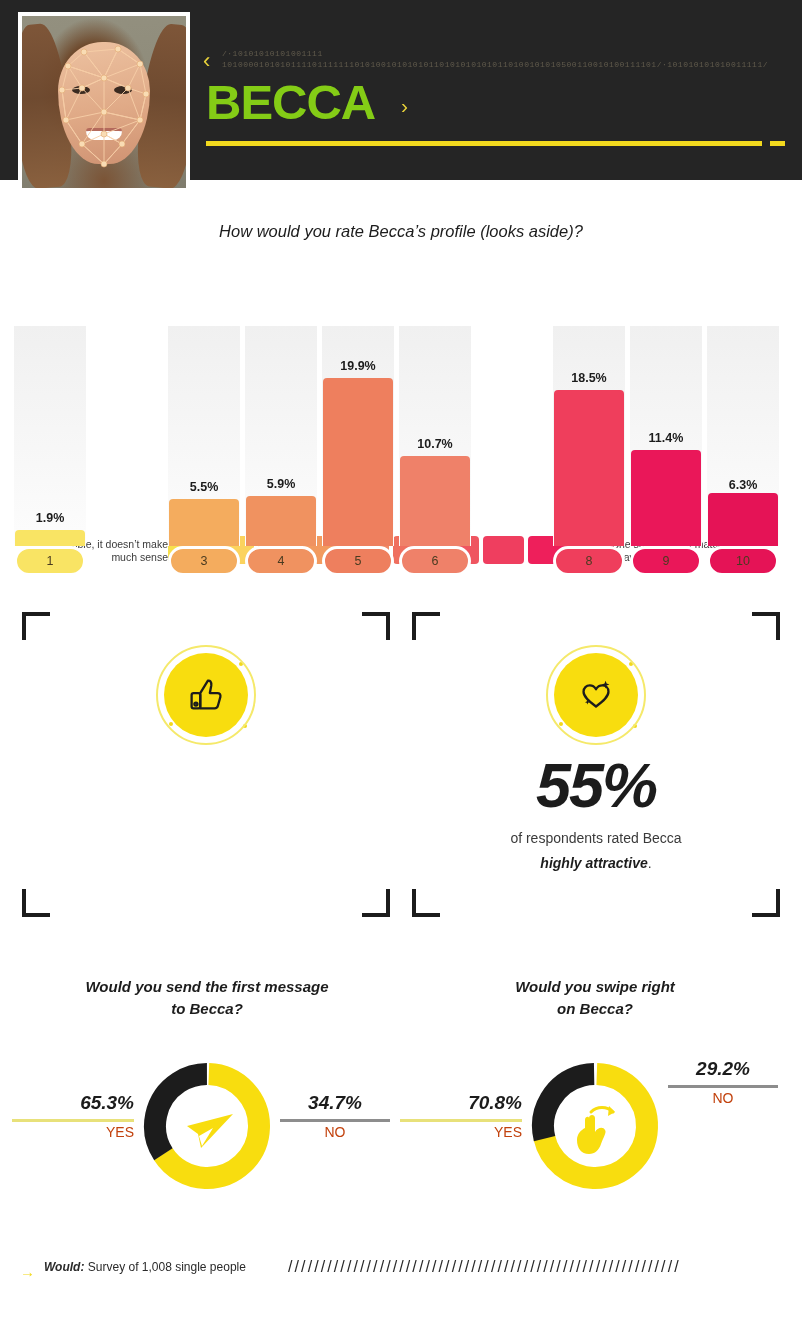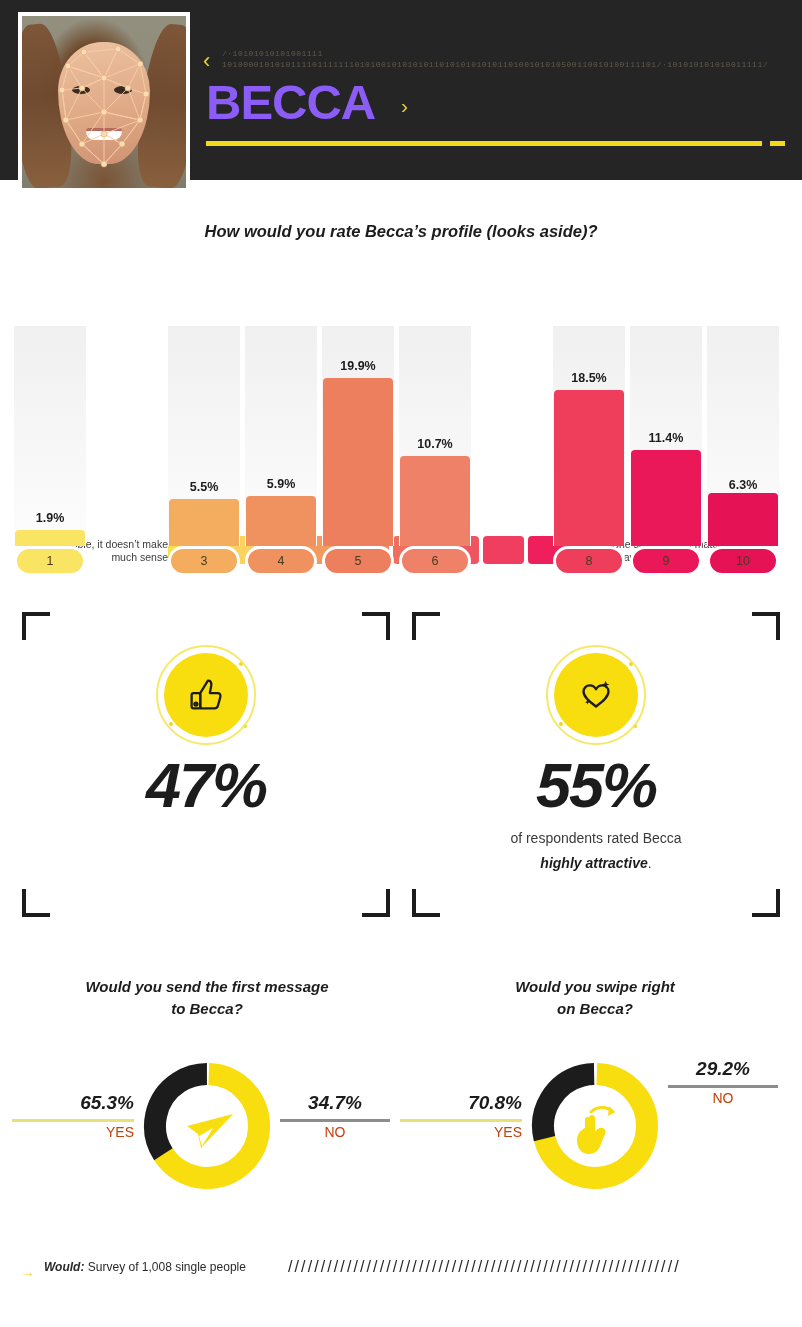--- a/index.html
+++ b/index.html
@@ -25,21 +25,21 @@
     white-space:nowrap; overflow:hidden;
   }
   .header-binary .row2 { width:575px; overflow:hidden; display:block; }
   .chev-left {
     position:absolute; left:203px; top:50px;
     font-size:22px; color:#e8d23a; font-weight:300;
     line-height:1;
   }
   .header-title {
     position:absolute; left:206px; top:78px;
-    font-size:49px; font-weight:bold; color:#8b5cf6;
+    font-size:49px; font-weight:bold; color:#84cc16;
     letter-spacing:-1px; line-height:1;
   }
   .chev-right {
     position:absolute; left:401px; top:95px;
     font-size:21px; color:#e8d23a; font-weight:300; line-height:1;
   }
   .header-rule {
     position:absolute; left:206px; top:141px; width:556px; height:5px;
     background:#f2d91e;
   }
@@ -87,21 +87,21 @@
   .face .mouth {
     position:absolute; left:64px; top:112px; width:36px; height:12px;
     background:#ffffff; border-radius:4px 4px 10px 10px;
     border-top:3px solid #b46a5c;
   }
   .mesh { position:absolute; left:0; top:0; width:164px; height:172px; }
 
   
   .q-title {
     position:absolute; left:0; top:222px; width:802px;
-    text-align:center; font-size:16.5px; font-weight:bold; font-style:italic;
+    text-align:center; font-size:16.5px; font-weight:normal; font-style:italic;
     color:#1c1c1c;
   }
 
   
   .scale { position:absolute; left:0; top:266px; width:802px; height:40px; }
   .scale-label {
     position:absolute; font-size:10.5px; line-height:13px; color:#3b3b3b;
   }
   .scale-label.left  { left:48px;  top:272px; width:120px; text-align:right; }
   .scale-label.right { left:612px; top:272px; width:180px; text-align:left; }
@@ -361,21 +361,20 @@
       <div class="disc">
         <svg width="46" height="46" viewBox="0 0 48 48">
           <g fill="none" stroke="#1c1c1c" stroke-width="2.4" stroke-linejoin="round" stroke-linecap="round">
             <path d="M18,22 L18,38 L33,38 C35,38 36,37 36.5,35 L39,26 C39.5,23.5 38,22 36,22 L28,22 L29.5,14 C30,10.5 28,8.5 26,9 L18,22 Z"></path>
             <rect x="9" y="22" width="9" height="16" rx="2"></rect>
             <circle cx="13.5" cy="33.5" r="1.6"></circle>
           </g>
         </svg>
       </div>
     </div>
-    <div class="big-pct">47%</div>
   </div>
 
   <div class="card right">
     <div class="brk tl"></div>
     <div class="brk tr"></div>
     <div class="brk bl"></div>
     <div class="brk br"></div>
     <div class="card-icon-wrap">
       <span class="spark" style="left:26px;top:24px"></span>
       <span class="spark" style="left:88px;top:22px"></span>

